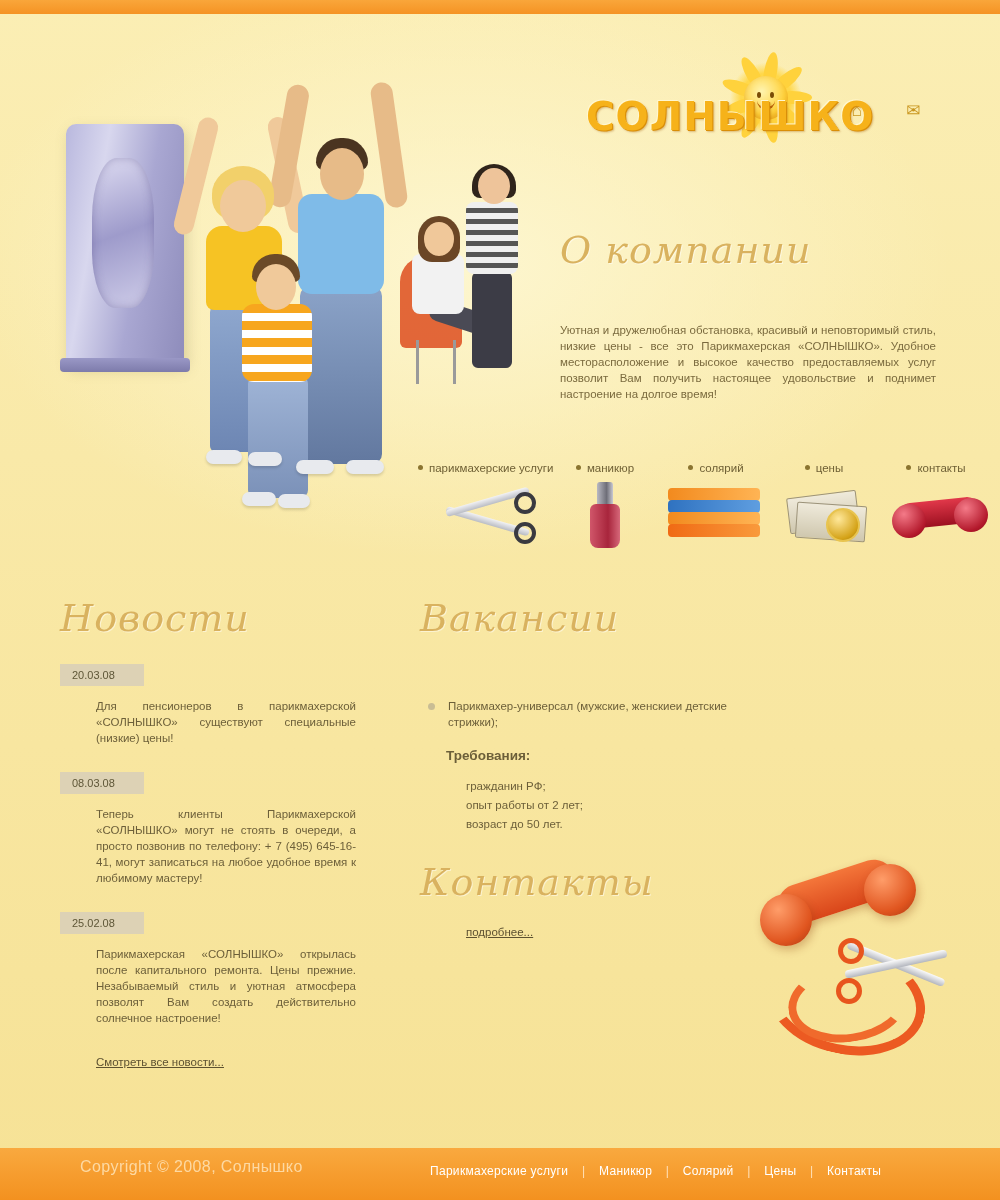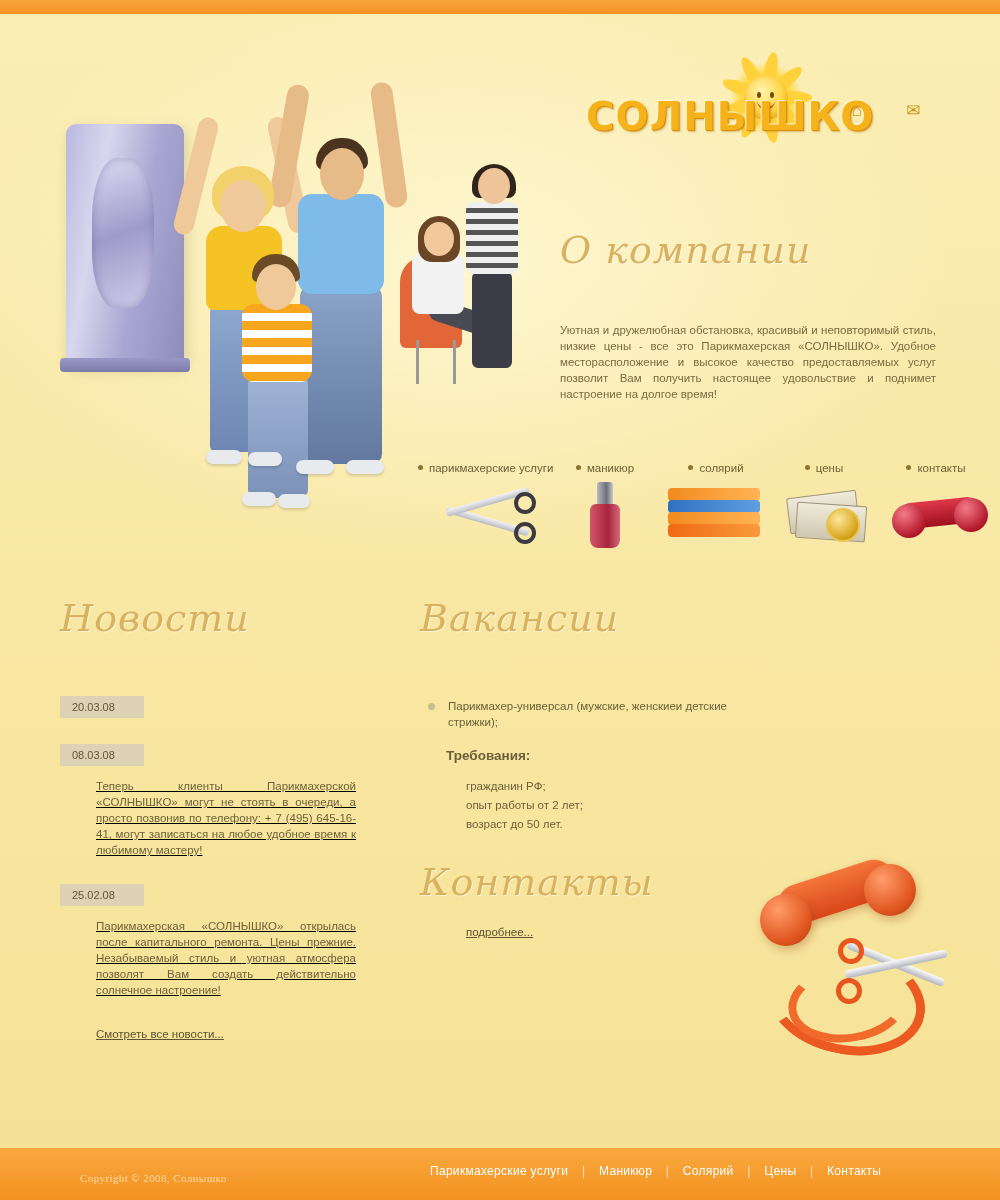--- a/index.html
+++ b/index.html
@@ -20,22 +20,22 @@
   .topbar {
     position:absolute; left:0; top:0; width:1000px; height:14px;
     background:linear-gradient(180deg,#f9a63a 0%, #f59324 100%);
   }
   .footer {
     position:absolute; left:0; bottom:0; width:1000px; height:52px;
     background:linear-gradient(180deg,#f9a93f 0%, #f3911f 100%);
     color:#fff;
   }
   .footer .copy {
-    position:absolute; left:80px; top:24px;
-    font-size:11px; color:#fdd9a3; letter-spacing:.4px;font-family:Liberation Serif, serif;
+    position:absolute; left:80px; top:10px;
+    font-size:16px; color:#fdd9a3; letter-spacing:.4px;
   }
   .footer .fnav {
     position:absolute; left:420px; top:16px;
     font-size:12px; color:#ffffff; letter-spacing:.3px;
   }
   .footer .fnav a {
     color:#fff; text-decoration:none; margin:0 10px;
   }
   .footer .fnav .sep { color:#ffe0b8; }
 
@@ -205,21 +205,21 @@
           border:2px solid #e8c44f; }
   .phone-ic { position:absolute; left:16px; top:6px; width:96px; height:58px; }
   .ph-body { position:absolute; left:6px; top:12px; width:82px; height:26px;
              background:linear-gradient(180deg,#e1384a,#9c1020); border-radius:14px; }
   .ph-ear { position:absolute; width:34px; height:34px; border-radius:50%;
             background:radial-gradient(circle at 35% 30%,#f47a88,#b3182b 70%,#7d0b18 100%); }
 
   
   .news { position:absolute; left:60px; top:596px; width:320px; }
   .news h2, .vac h2, .cont h2 { margin:0; }
-  .news-list { margin-top:56px;text-decoration:underline; }
+  .news-list { margin-top:24px; }
   .news-item { margin-bottom:26px; }
   .news-date {
     display:inline-block; background:#ddd2b5; color:#5e5637;
     font-size:11px; padding:5px 14px 5px 12px; min-width:84px;
   }
   .news-text {
     margin-top:12px; margin-left:36px; width:260px;
     font-size:11.5px; color:#6c5f39; line-height:16px; text-align:justify;
   }
   .news-all {
@@ -420,20 +420,21 @@
       </div>
     </div>
   </div>
 
   <div class="news">
     <h2 class="script-title">Новости</h2>
     <div class="news-list">
 
       <div class="news-item">
         <div class="news-date">20.03.08</div>
+        <div class="news-text">Для пенсионеров в парикмахерской «СОЛНЫШКО» существуют специальные (низкие) цены!</div>
       </div>
 
       <div class="news-item">
         <div class="news-date">08.03.08</div>
         <div class="news-text">Теперь клиенты Парикмахерской «СОЛНЫШКО» могут не стоять в очереди, а просто позвонив по телефону: + 7 (495) 645-16-41, могут записаться на любое удобное время к любимому мастеру!</div>
       </div>
 
       <div class="news-item">
         <div class="news-date">25.02.08</div>
         <div class="news-text">Парикмахерская «СОЛНЫШКО» открылась после капитального ремонта. Цены прежние. Незабываемый стиль и уютная атмосфера позволят Вам создать действительно солнечное настроение!</div>

